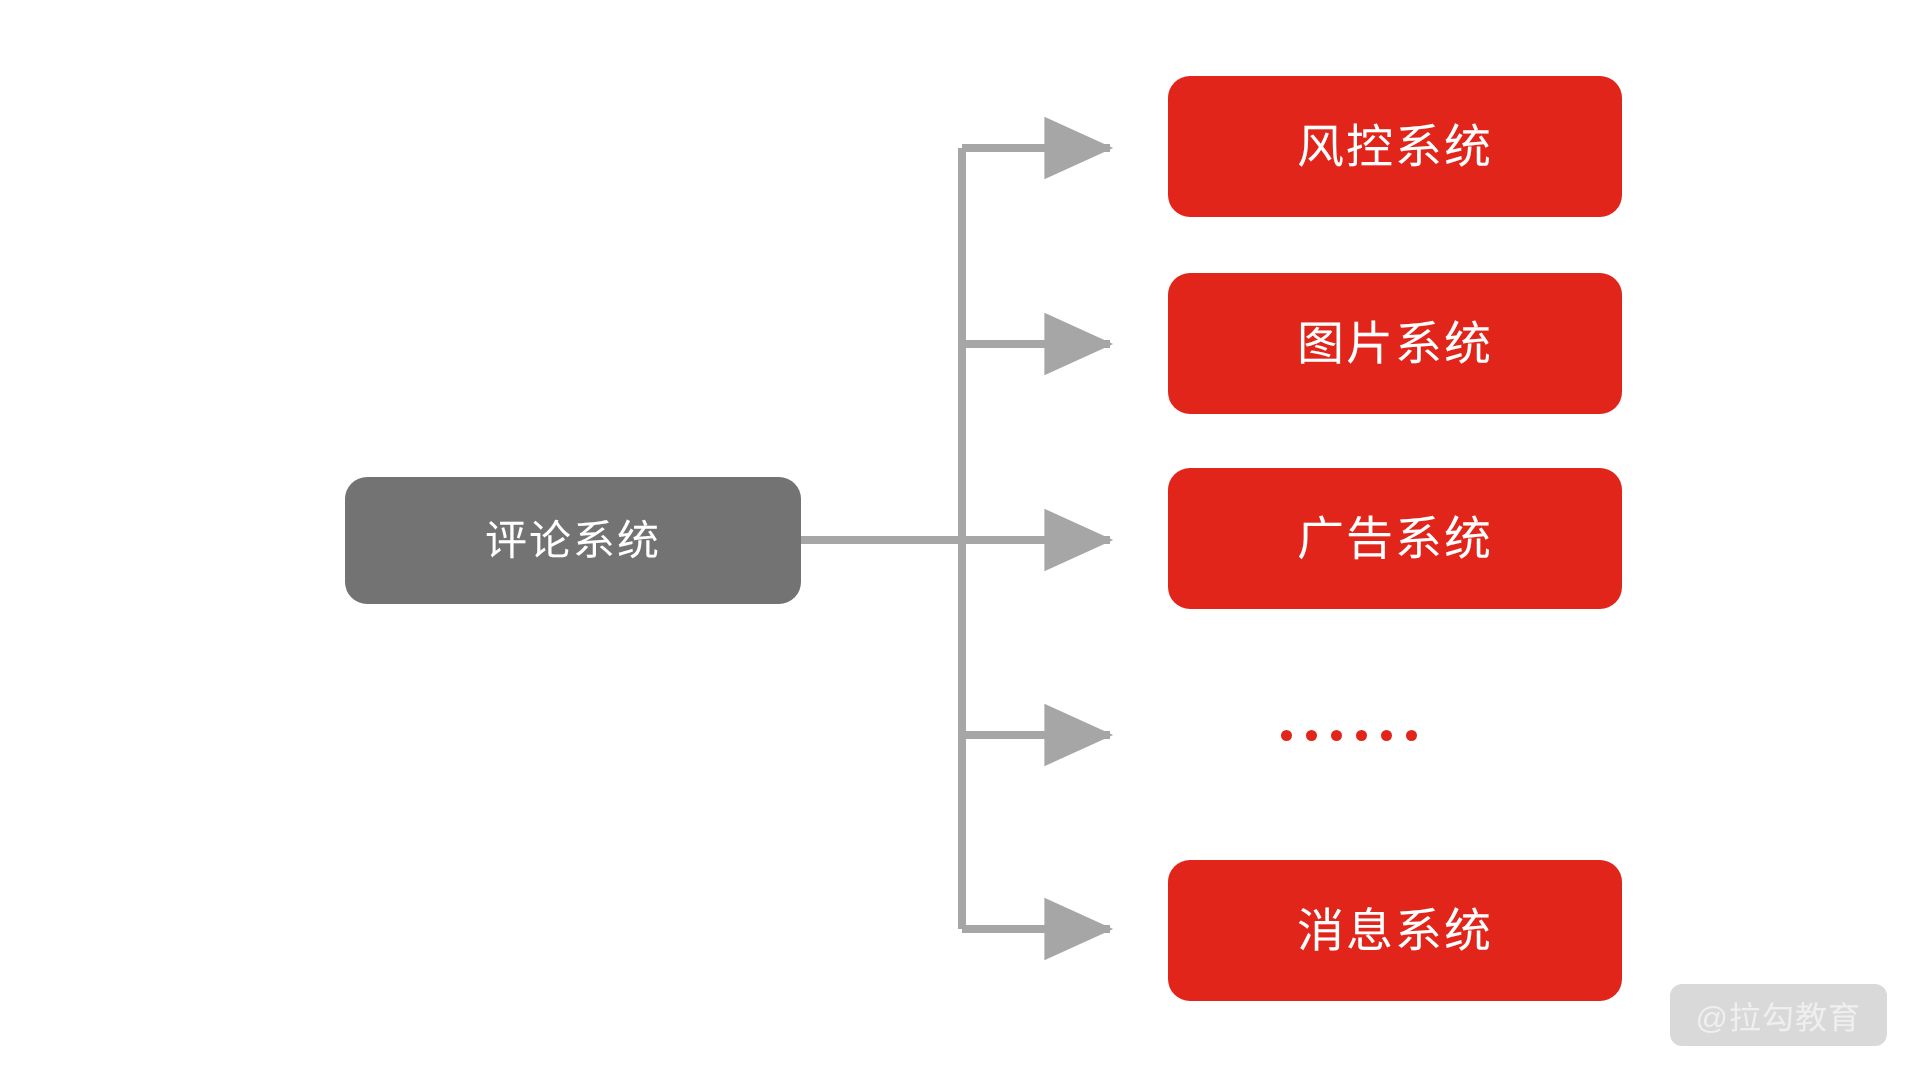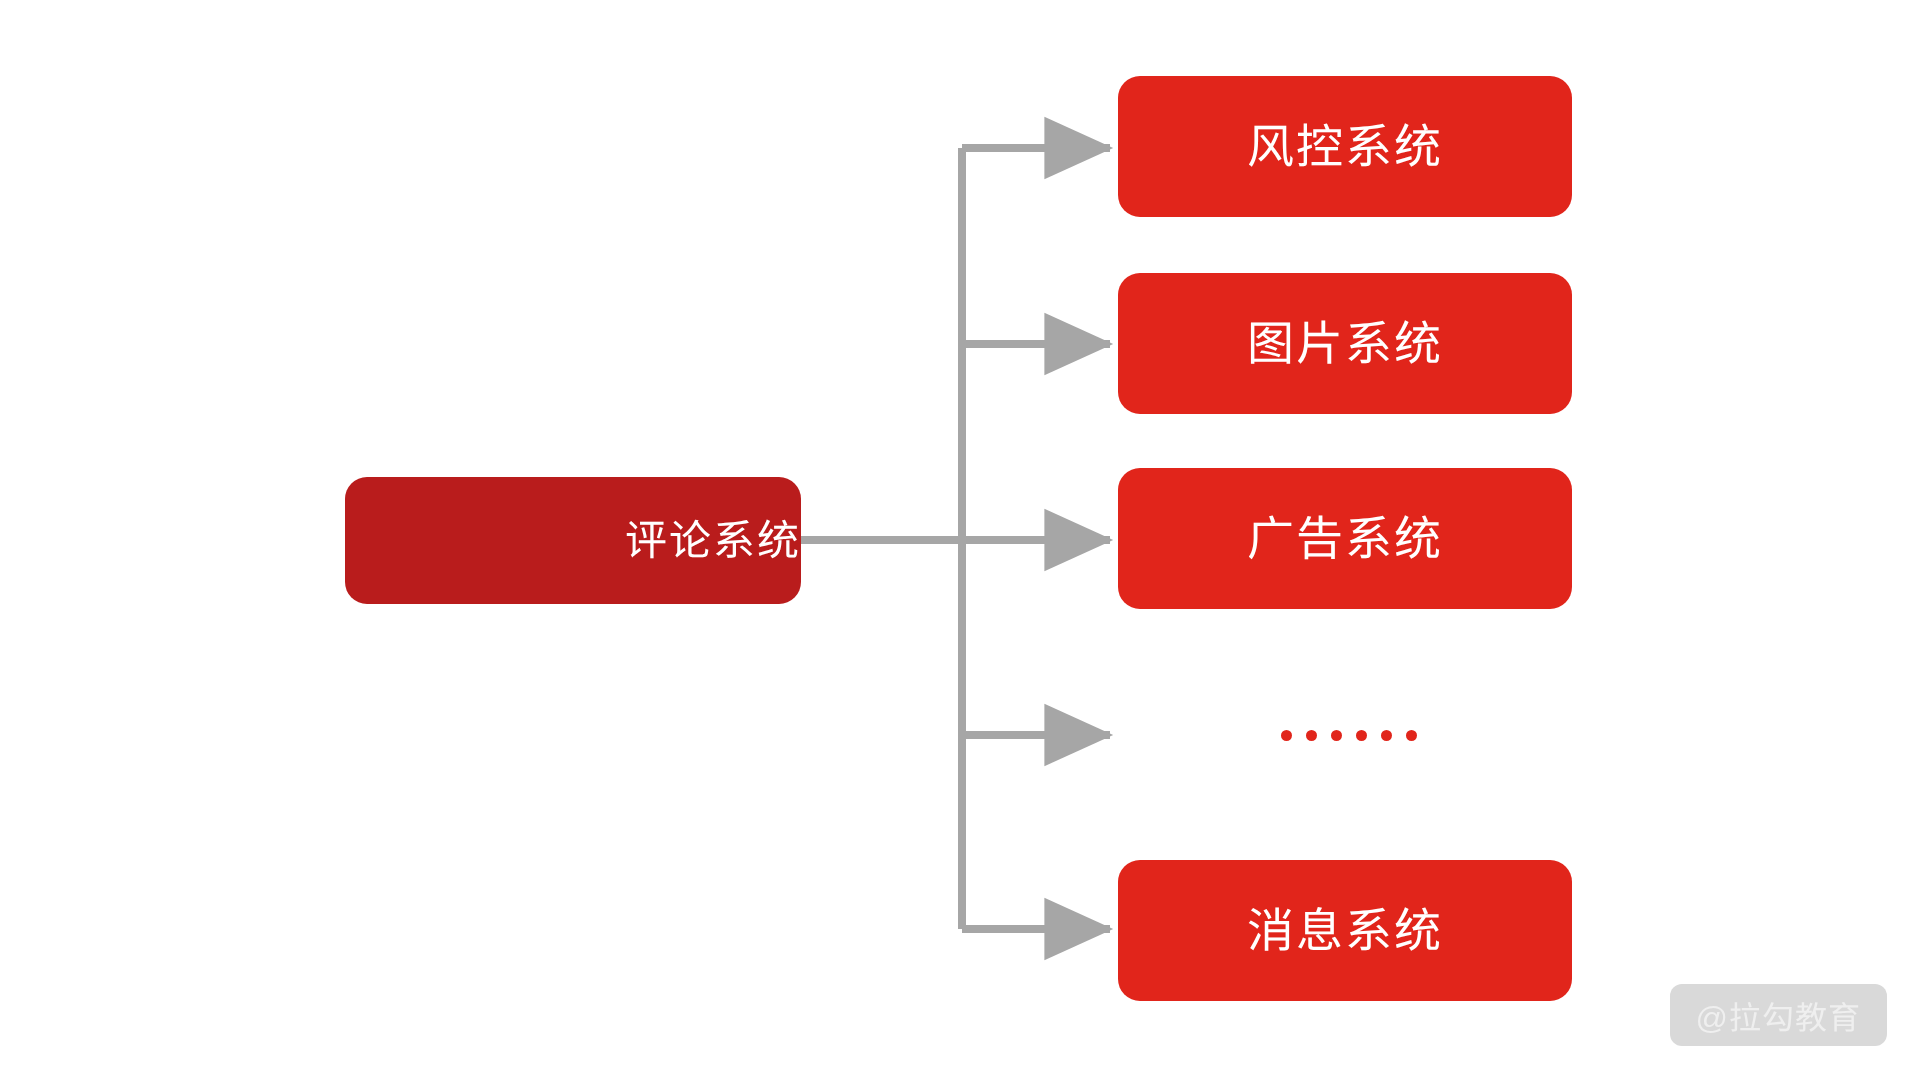--- a/index.html
+++ b/index.html
@@ -57,21 +57,21 @@
   .node.root {
     left: 345px;
     top: 477px;
     width: 456px;
     height: 127px;
     font-size: 42px;
   }
 
   
   .node.leaf {
-    left: 1118px;
+    left: 1168px;
     width: 454px;
     height: 141px;
     font-size: 47px;
   }
   .node.leaf.r1 { top: 76px; }
   .node.leaf.r2 { top: 273px; }
   .node.leaf.r3 { top: 468px; }
   .node.leaf.r5 { top: 860px; }
 
   
@@ -134,21 +134,21 @@
 
     <line x1="962" y1="344" x2="1110" y2="344" stroke="#a6a6a6" stroke-width="8" marker-end="url(#arrowhead)"></line>
 
     <line x1="962" y1="540" x2="1110" y2="540" stroke="#a6a6a6" stroke-width="8" marker-end="url(#arrowhead)"></line>
 
     <line x1="962" y1="735" x2="1110" y2="735" stroke="#a6a6a6" stroke-width="8" marker-end="url(#arrowhead)"></line>
 
     <line x1="962" y1="929" x2="1110" y2="929" stroke="#a6a6a6" stroke-width="8" marker-end="url(#arrowhead)"></line>
   </svg>
 
-  <div class="node root" style="background: #b91c1c; color: rgb(255, 255, 255); justify-content: flex-end;">
+  <div class="node root" style="background: #737373; color: rgb(255, 255, 255);">
     <span class="node-label">评论系统</span>
   </div>
 
   <div class="node leaf r1" style="background: rgb(225, 37, 27); color: rgb(255, 255, 255);">
     <span class="node-label">风控系统</span>
   </div>
 
   <div class="node leaf r2" style="background: rgb(225, 37, 27); color: rgb(255, 255, 255);">
     <span class="node-label">图片系统</span>
   </div>

